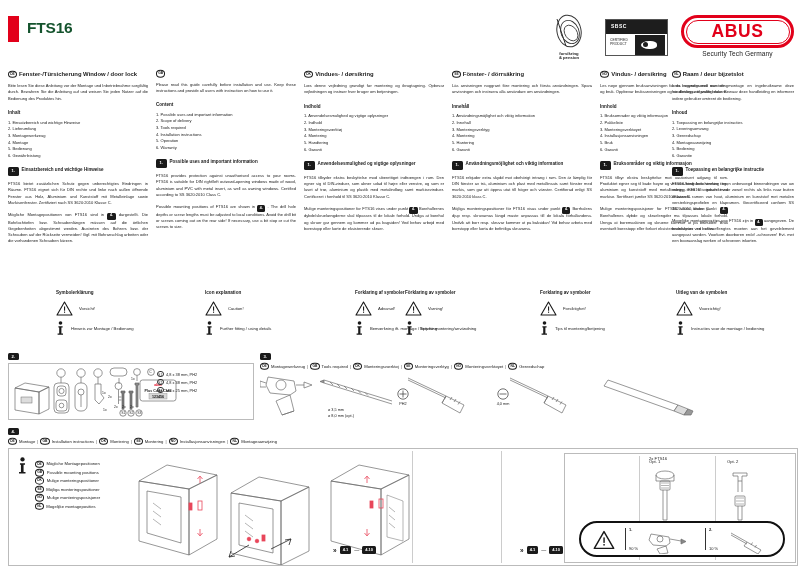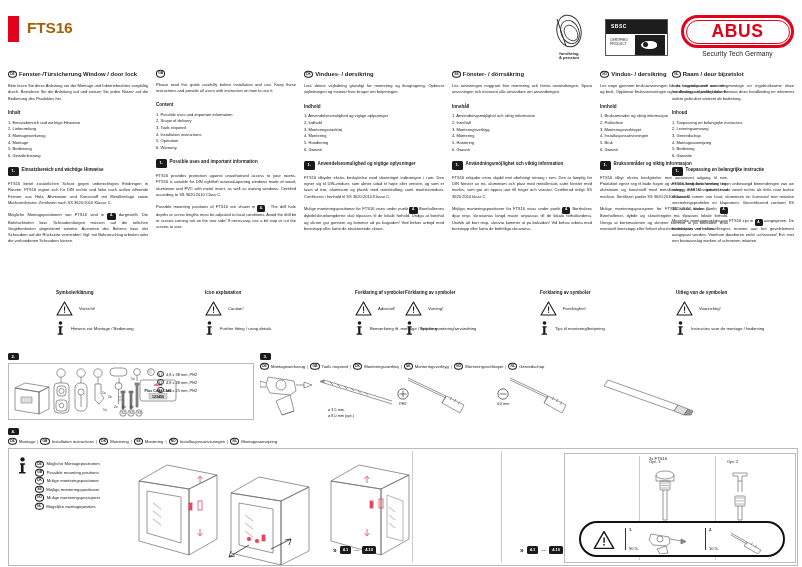--- a/index.html
+++ b/index.html
@@ -14,21 +14,21 @@
 
   
   .header { position: absolute; left: 0; top: 0; width: 802px; height: 62px; }
   .red-tab {
     position: absolute; left: 8px; top: 16px;
     width: 11px; height: 26px; background: #e2001a;
   }
   .model-title {
     position: absolute; left: 27px; top: 19px;
     font-size: 15.5px; font-weight: bold; letter-spacing: -0.2px;
-    color: #a16207;
+    color: #14532d;
   }
   .logos { position: absolute; right: 8px; top: 14px; display: flex; align-items: center; gap: 13px; }
 
   .logo-fp { width: 46px; height: 46px; position: relative; }
   .logo-fp .fp-text {
     position: absolute; left: 0; bottom: -1px; width: 46px; text-align: center;
     font-size: 4.2px; font-weight: bold; line-height: 1.12; color: #1a1a1a;
   }
   .logo-sbsc {
     width: 63px; height: 37px; border: 0.8px solid #555; background: #fff;

